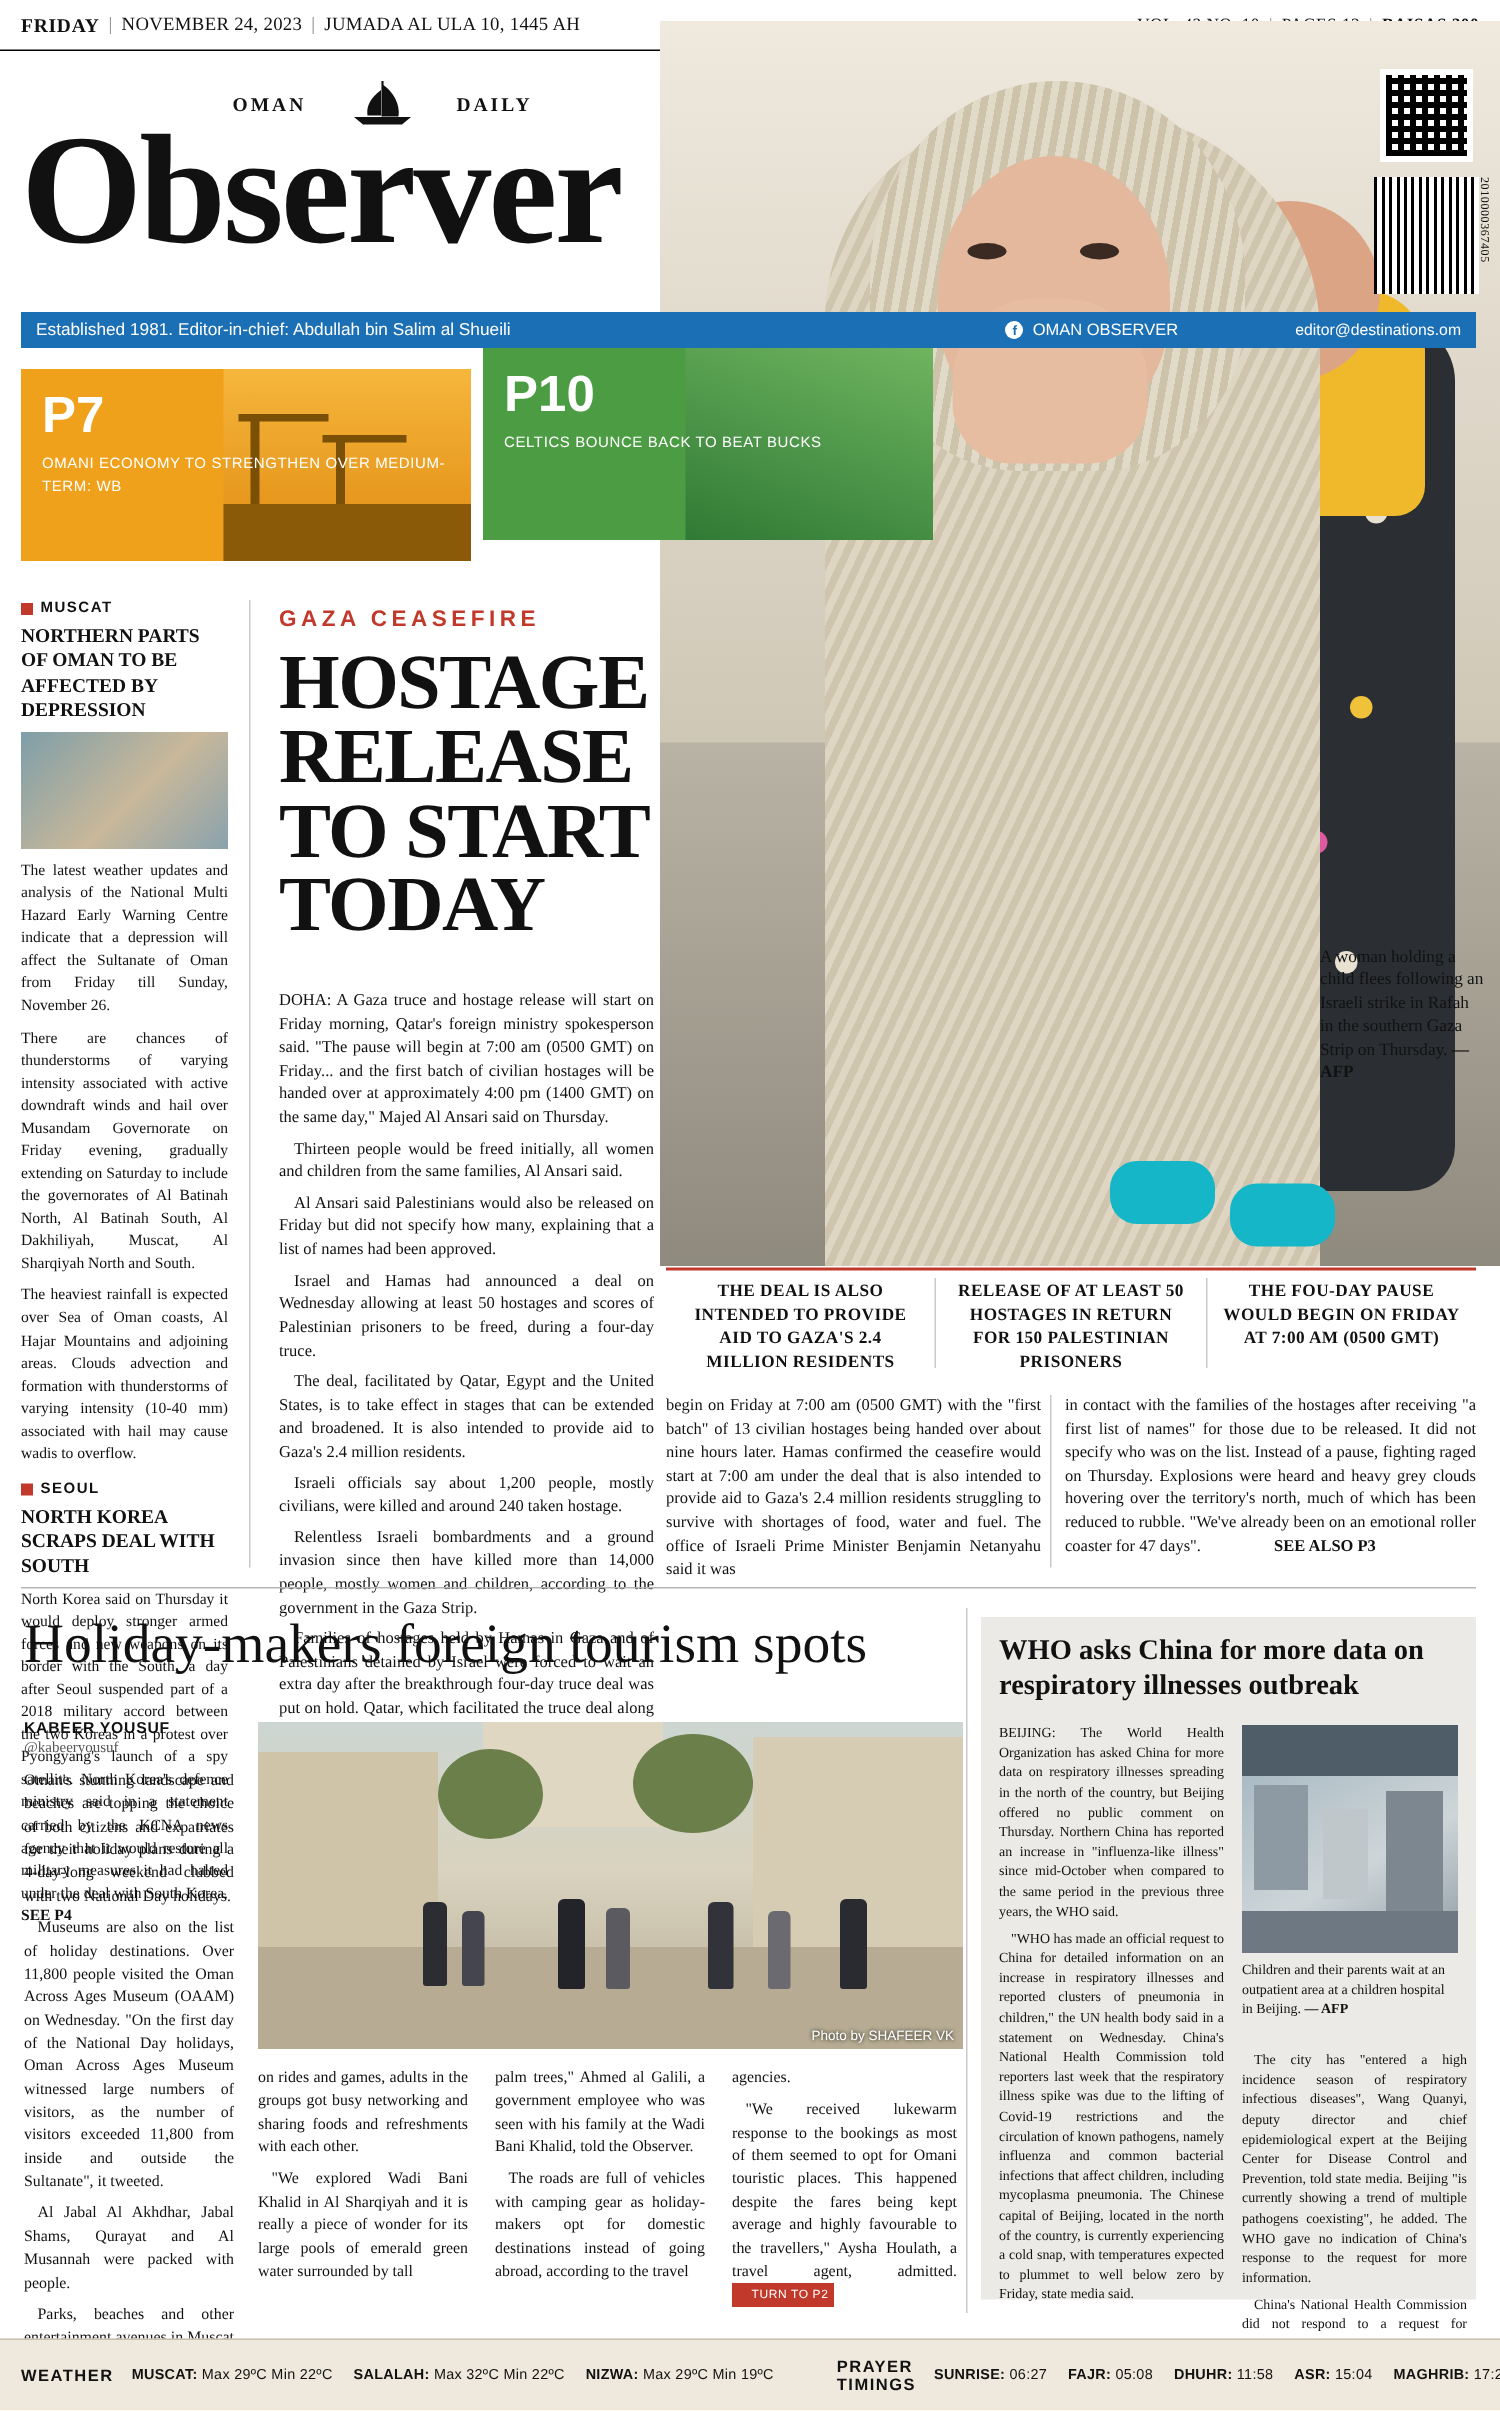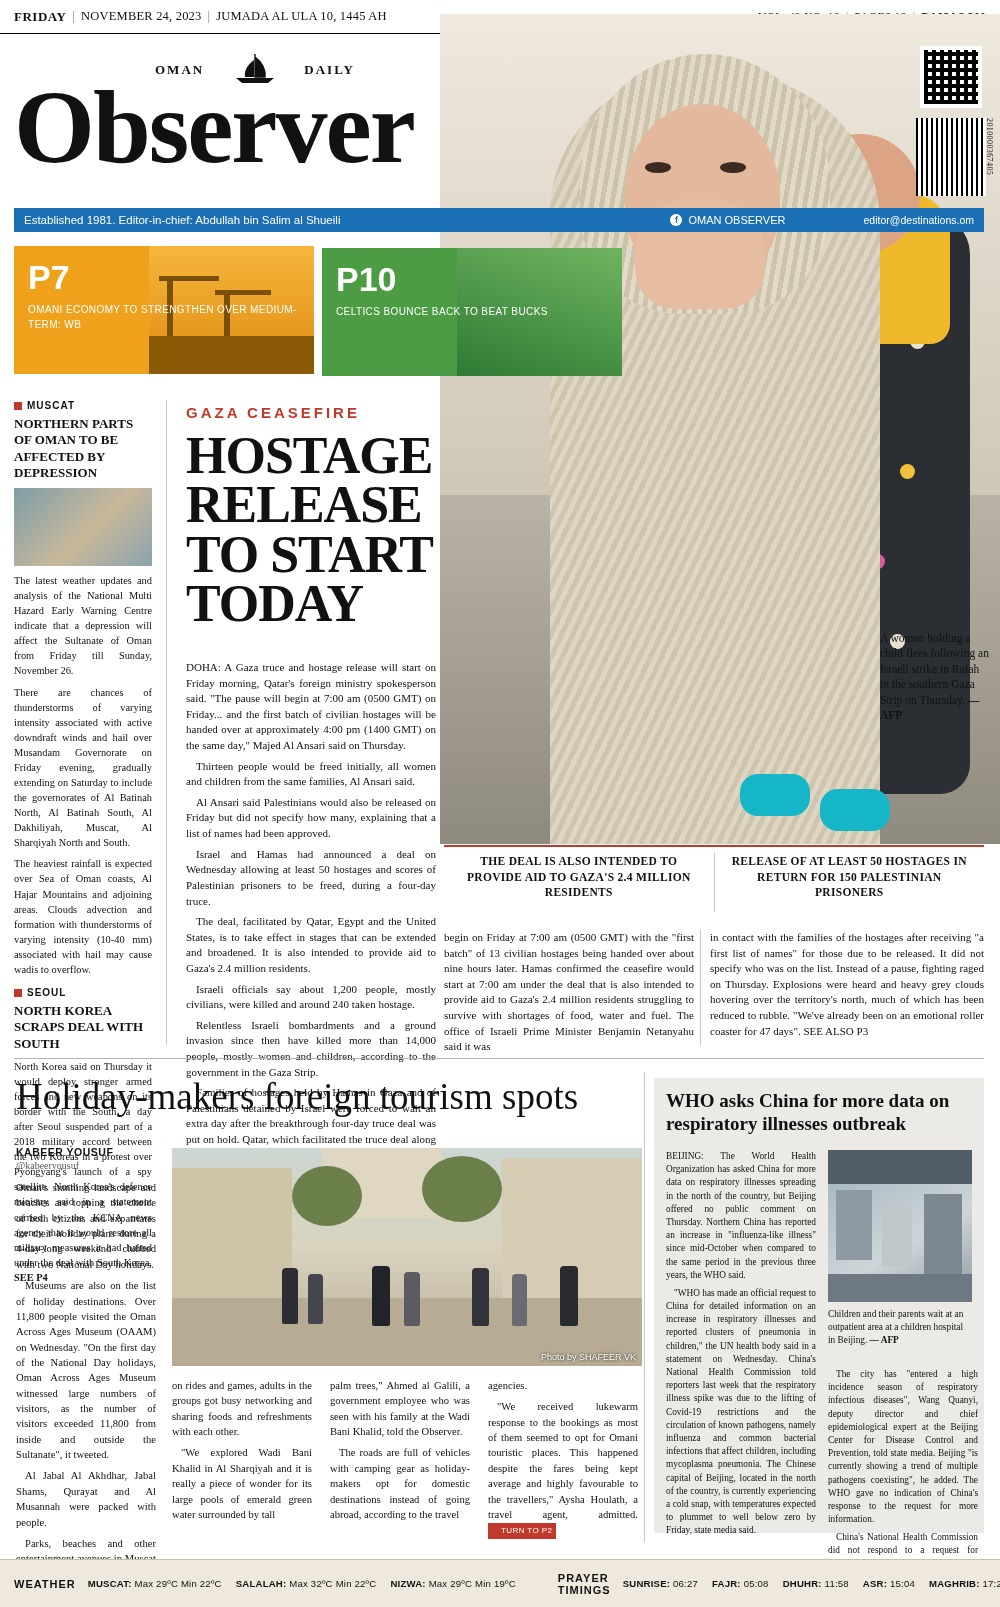--- a/index.html
+++ b/index.html
@@ -138,21 +138,21 @@
   .promo1 .ph {
     position:absolute; right:0; top:0; width:165px; height:128px;
     background:linear-gradient(180deg,#f6b63c,#e08a10);
   }
   .promo1 .crane { position:absolute; background:#7a4f06; }
   .promo1 .txt { position:absolute; left:14px; top:14px; color:#fff; }
   .promo1 .pno { font-size:34px; font-weight:bold; font-family:"Liberation Sans", sans-serif; line-height:1; }
   .promo1 .pdesc { margin-top:8px; font-size:10px; font-family:"Liberation Sans", sans-serif;
     line-height:1.5; letter-spacing:.4px; }
   .promo2 {
-    position:absolute; left:322px; top:248px; width:300px; height:128px;
+    position:absolute; left:322px; top:232px; width:300px; height:128px;
     background:#4c9c43; overflow:hidden;
   }
   .promo2 .ph { position:absolute; right:0; top:0; width:165px; height:128px;
     background:linear-gradient(200deg,#6fb45f,#2f7a35); }
   .promo2 .txt { position:absolute; left:14px; top:14px; color:#fff; }
   .promo2 .pno { font-size:34px; font-weight:bold; font-family:"Liberation Sans", sans-serif; line-height:1; }
   .promo2 .pdesc { margin-top:8px; font-size:10px; font-family:"Liberation Sans", sans-serif;
     line-height:1.5; letter-spacing:.4px; }
 
   
@@ -192,21 +192,21 @@
     padding:2px 10px; }
   .pull + .pull { border-left:1px solid #c9c9c9; }
   .pullline { position:absolute; left:444px; top:845px; width:540px; height:2px; background:#c0392b; }
 
   
   .gcol2 { position:absolute; left:444px; top:930px; width:250px;
     font-size:11px; line-height:1.42; text-align:justify; }
   .gcol3 { position:absolute; left:710px; top:930px; width:274px;
     font-size:11px; line-height:1.42; text-align:justify; }
   .gcol2 p, .gcol3 p { margin:0 0 5px; }
-  .gcol3 b { font-weight:normal; }
+  .gcol3 b { font-weight:bold;margin-left:46px; }
 
   
   .hrule { position:absolute; left:14px; width:970px; height:1px; background:#b5b5b5; }
 
   
   .feature-title {
     position:absolute; left:16px; top:1078px; width:620px;
     font-size:37px; line-height:1.05; font-weight:normal;
   }
   .byline { position:absolute; left:16px; top:1146px; width:140px; }
@@ -407,20 +407,21 @@
     <p>The deal, facilitated by Qatar, Egypt and the United States, is to take effect in stages that can be extended and broadened. It is also intended to provide aid to Gaza's 2.4 million residents.</p>
     <p>Israeli officials say about 1,200 people, mostly civilians, were killed and around 240 taken hostage.</p>
     <p>Relentless Israeli bombardments and a ground invasion since then have killed more than 14,000 people, mostly women and children, according to the government in the Gaza Strip.</p>
     <p>Families of hostages held by Hamas in Gaza and of Palestinians detained by Israel were forced to wait an extra day after the breakthrough four-day truce deal was put on hold. Qatar, which facilitated the truce deal along with Egypt and the United States, said the pause would</p>
   </div>
 
   <div class="pullline"></div>
   <div class="pulls">
     <div class="pull">THE DEAL IS ALSO INTENDED TO PROVIDE AID TO GAZA'S 2.4 MILLION RESIDENTS</div>
     <div class="pull">RELEASE OF AT LEAST 50 HOSTAGES IN RETURN FOR 150 PALESTINIAN PRISONERS</div>
+    <div class="pull">THE FOU-DAY PAUSE WOULD BEGIN ON FRIDAY AT 7:00 AM (0500 GMT)</div>
   </div>
 
   <div class="gcol2">
     <p>begin on Friday at 7:00 am (0500 GMT) with the "first batch" of 13 civilian hostages being handed over about nine hours later. Hamas confirmed the ceasefire would start at 7:00 am under the deal that is also intended to provide aid to Gaza's 2.4 million residents struggling to survive with shortages of food, water and fuel. The office of Israeli Prime Minister Benjamin Netanyahu said it was</p>
   </div>
   <div class="gcol3">
     <p><span>in contact with the families of the hostages after receiving "a first list of names" for those due to be released. It did not specify who was on the list. Instead of a pause, fighting raged on Thursday. Explosions were heard and heavy grey clouds hovering over the territory's north, much of which has been reduced to rubble. "We've already been on an emotional roller coaster for 47 days".</span> <b>SEE ALSO P3</b></p>
   </div>
 
   <div class="hrule" style="top:1058px;"></div>

